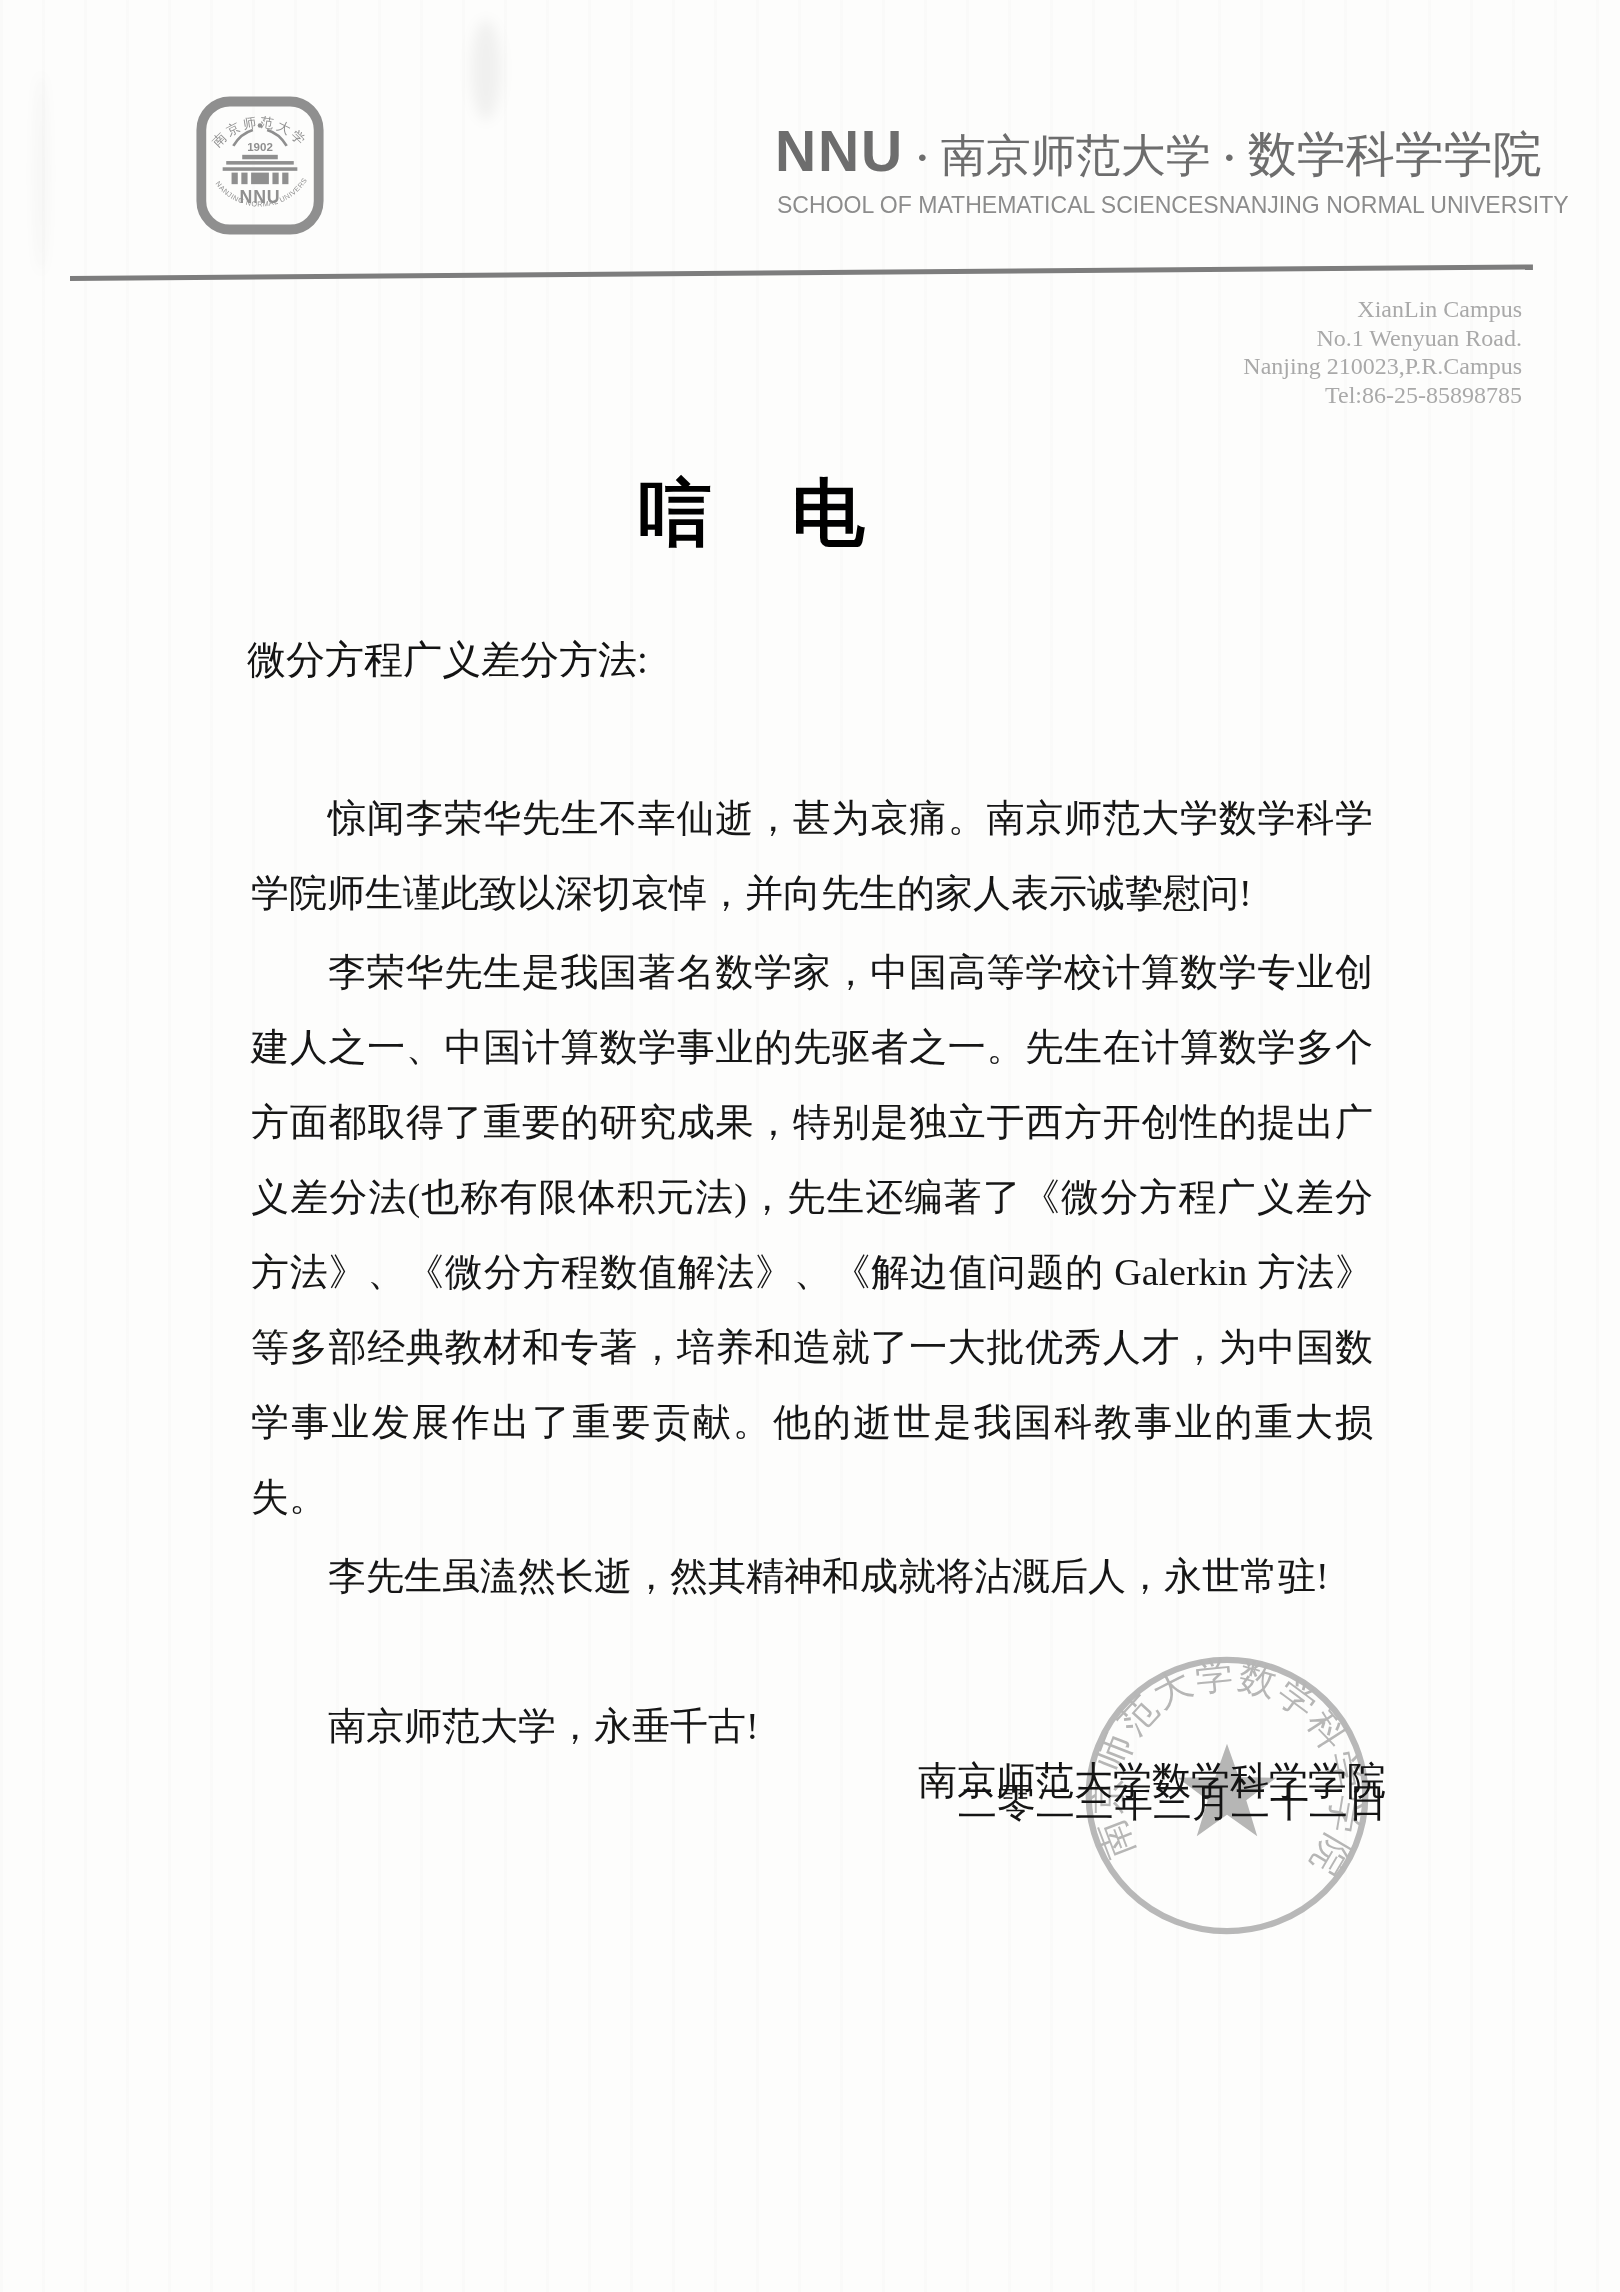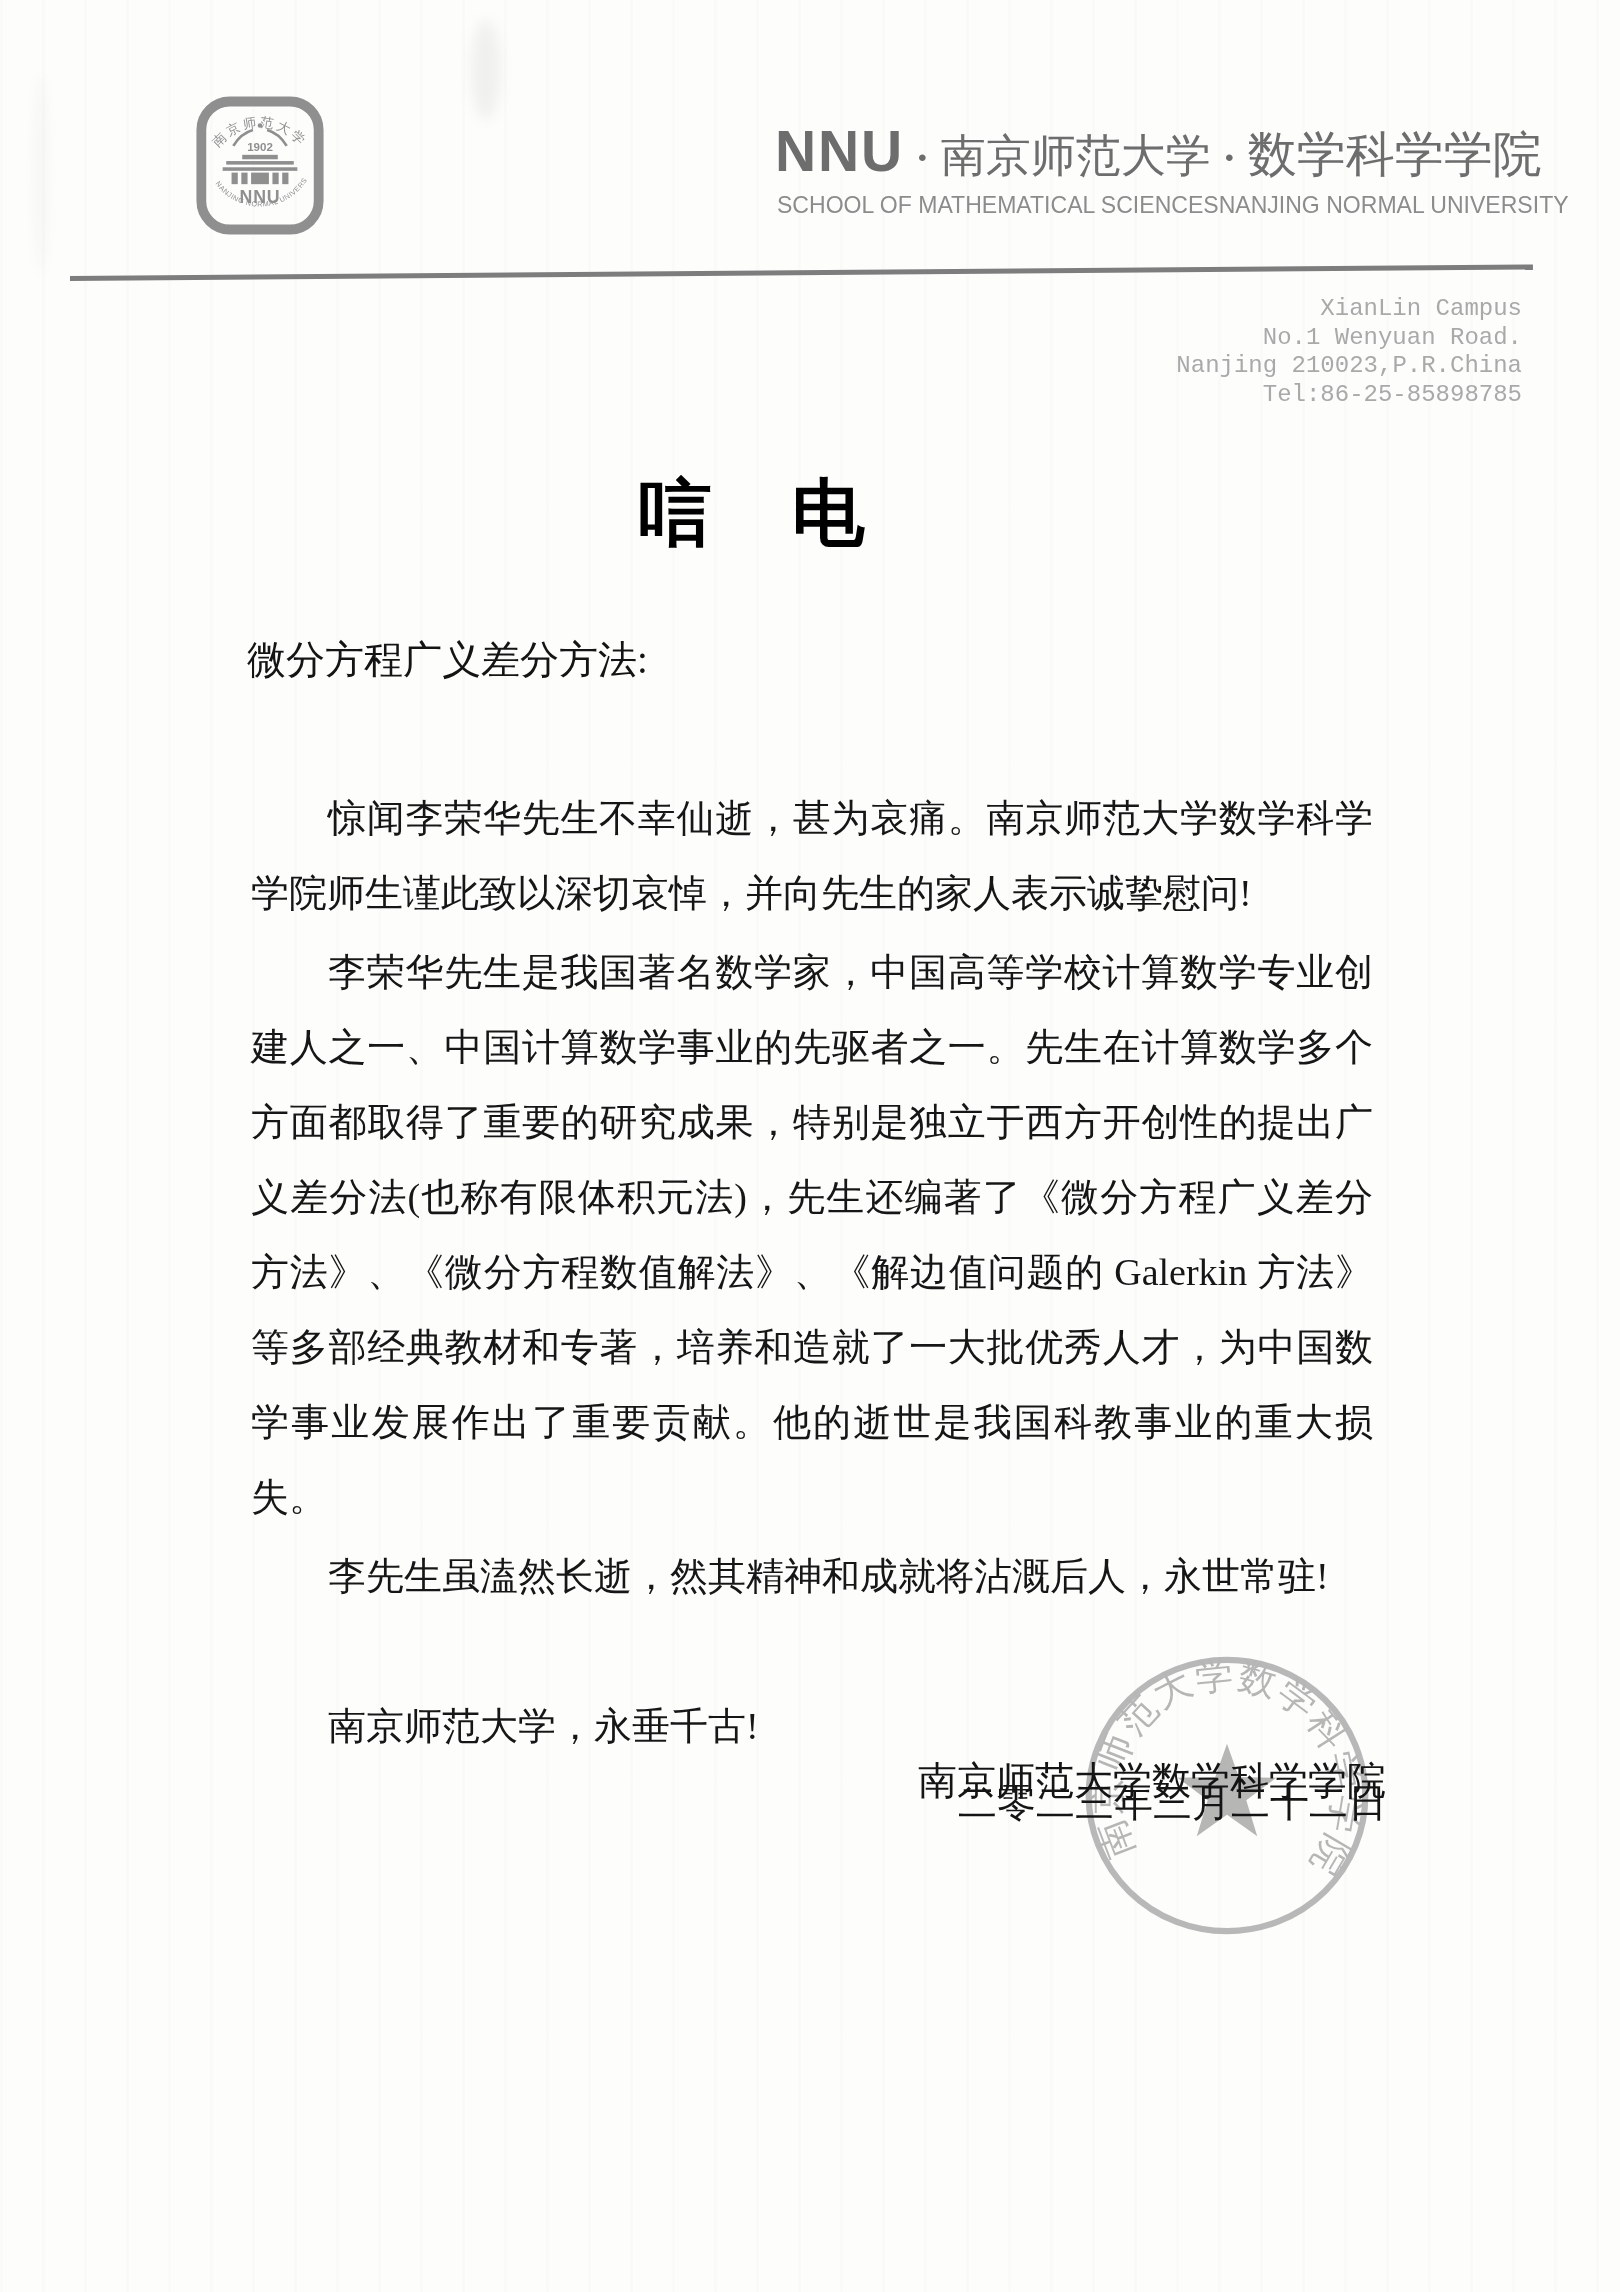--- a/index.html
+++ b/index.html
@@ -28,21 +28,21 @@
   .brand-en{
     position:absolute;left:777px;top:191px;width:788px;
     display:flex;justify-content:space-between;
     font-family:"Liberation Sans","DejaVu Sans",sans-serif;
     font-size:24px;color:#8c8c8c;letter-spacing:0px;
     transform:scaleX(.96);transform-origin:left center;white-space:nowrap;
   }
   .divider{position:absolute;left:70px;top:276px;width:1463px;height:5.3px;background:#7d7d7d;transform:rotate(-0.45deg);transform-origin:left center;}
   .address{
     position:absolute;right:99px;top:295px;text-align:right;
-    font-family:Liberation Mono, monospace;
+    font-family:Liberation Serif, serif;
     font-size:24px;line-height:28.5px;color:#a9a9a9;
   }
 
   
   .title{position:absolute;left:0;top:469px;width:1507px;text-align:center;font-size:73px;font-weight:900;color:#000;letter-spacing:3.6px;line-height:89px;}
   .salutation{position:absolute;left:247px;top:633px;font-size:39px;line-height:53px;color:#141414;}
   .body-block{position:absolute;left:247px;top:777px;width:1130px;font-size:38px;line-height:75px;}
   .para{margin:4px;text-align:justify;text-indent:77px;color:#161616;}
   .para:last-child{margin-top:75px;}
 
@@ -99,21 +99,21 @@
   <div class="brand-en">
     <span>SCHOOL OF MATHEMATICAL SCIENCES</span>
     <span>NANJING NORMAL UNIVERSITY</span>
   </div>
 
   <div class="divider"></div>
 
   <div class="address">
       <div class="addr-line">XianLin Campus</div>
       <div class="addr-line">No.1 Wenyuan Road.</div>
-      <div class="addr-line">Nanjing  210023,P.R.China</div>
+      <div class="addr-line">Nanjing  210023,P.R.Campus</div>
       <div class="addr-line">Tel:86-25-85898785</div>
     </div>
 
   <div class="title">唁　电</div>
 
   <div class="salutation">微分方程广义差分方法:</div>
 
   <div class="body-block">
       <p class="para">惊闻李荣华先生不幸仙逝，甚为哀痛。南京师范大学数学科学学院师生谨此致以深切哀悼，并向先生的家人表示诚挚慰问!</p>
       <p class="para">李荣华先生是我国著名数学家，中国高等学校计算数学专业创建人之一、中国计算数学事业的先驱者之一。先生在计算数学多个方面都取得了重要的研究成果，特别是独立于西方开创性的提出广义差分法(也称有限体积元法)，先生还编著了《微分方程广义差分方法》、《微分方程数值解法》、《解边值问题的 Galerkin 方法》等多部经典教材和专著，培养和造就了一大批优秀人才，为中国数学事业发展作出了重要贡献。他的逝世是我国科教事业的重大损失。</p>

